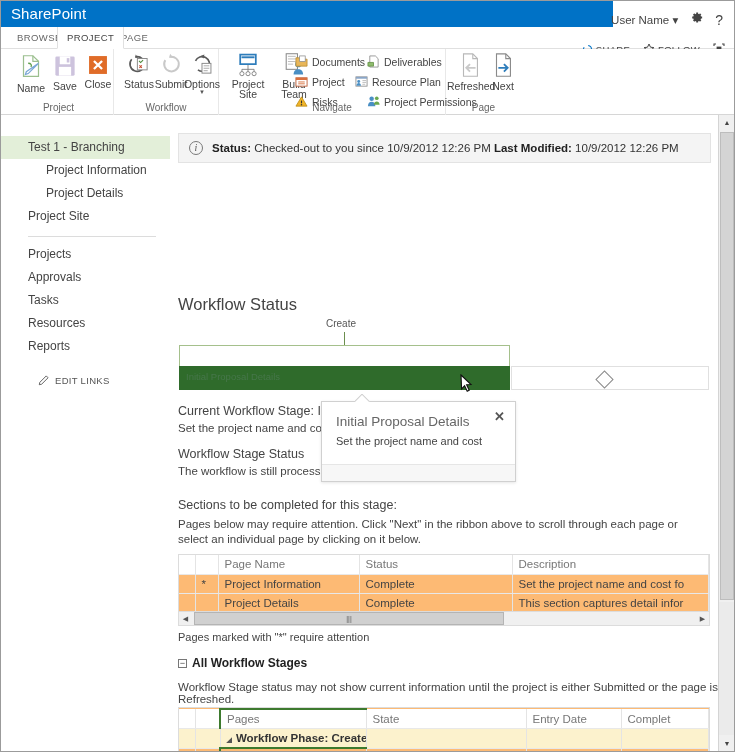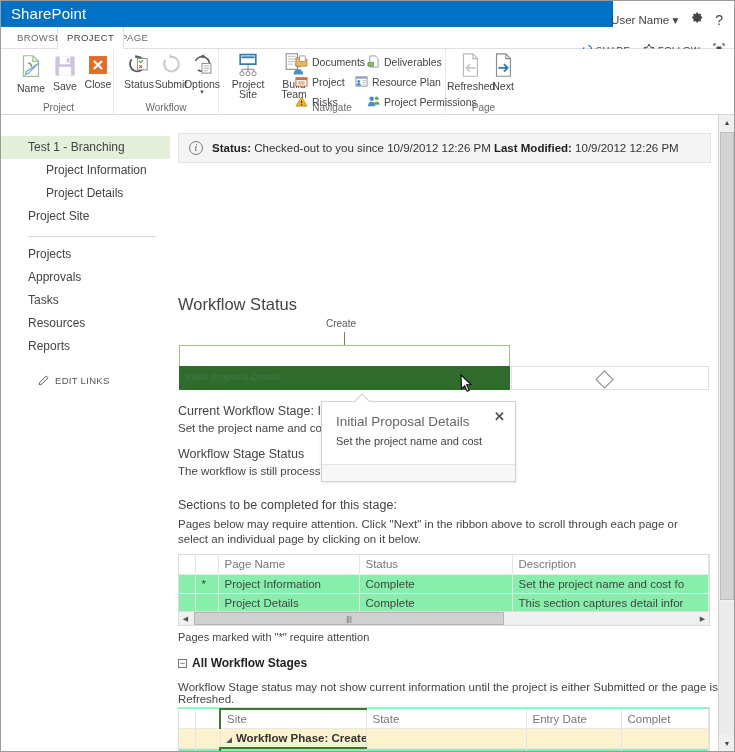--- a/index.html
+++ b/index.html
@@ -246,21 +246,21 @@
   
   #sec-head { position: absolute; top: 383px; left: 8px; font-size: 12.5px; color: #444; }
   #sec-sub {
     position: absolute; top: 402px; left: 8px; width: 528px;
     font-size: 11.5px; color: #444; line-height: 15px;
   }
 
   
   .grid-wrap {
     position: absolute; left: 8px;
-    border: 1px solid #dcdcdc; background: #86efac;
+    border: 1px solid #dcdcdc; background: #fdba74;
   }
   #grid1 { top: 439px; width: 532px; height: 72px; }
   #grid2 { top: 592px; width: 532px; height: 145px; }
   table.grid { border-collapse: collapse; table-layout: fixed; width: 100%; }
   table.grid td, table.grid th {
     border-right: 1px solid #e4e4e4;
     border-bottom: 1px solid #e8e8e8;
     padding: 3px 6px;
     font-size: 11.5px; color: #444; font-weight: normal; text-align: left;
     height: 19px; overflow: hidden; white-space: nowrap;
@@ -670,21 +670,21 @@
             <col style="width:25px">
             <col style="width:146px">
             <col style="width:160px">
             <col style="width:95px">
             <col>
           </colgroup>
         <tbody>
             <tr>
           <th></th>
           <th></th>
-          <th class="hdr-green">Site</th>
+          <th class="hdr-green">Pages</th>
           <th>State</th>
           <th>Entry Date</th>
           <th>Complet</th>
         </tr>
 
         <tr class="phase">
           <td></td>
           <td></td>
           <td><span class="tri">◢</span><span>Workflow Phase: Create</span></td>
           <td></td>

